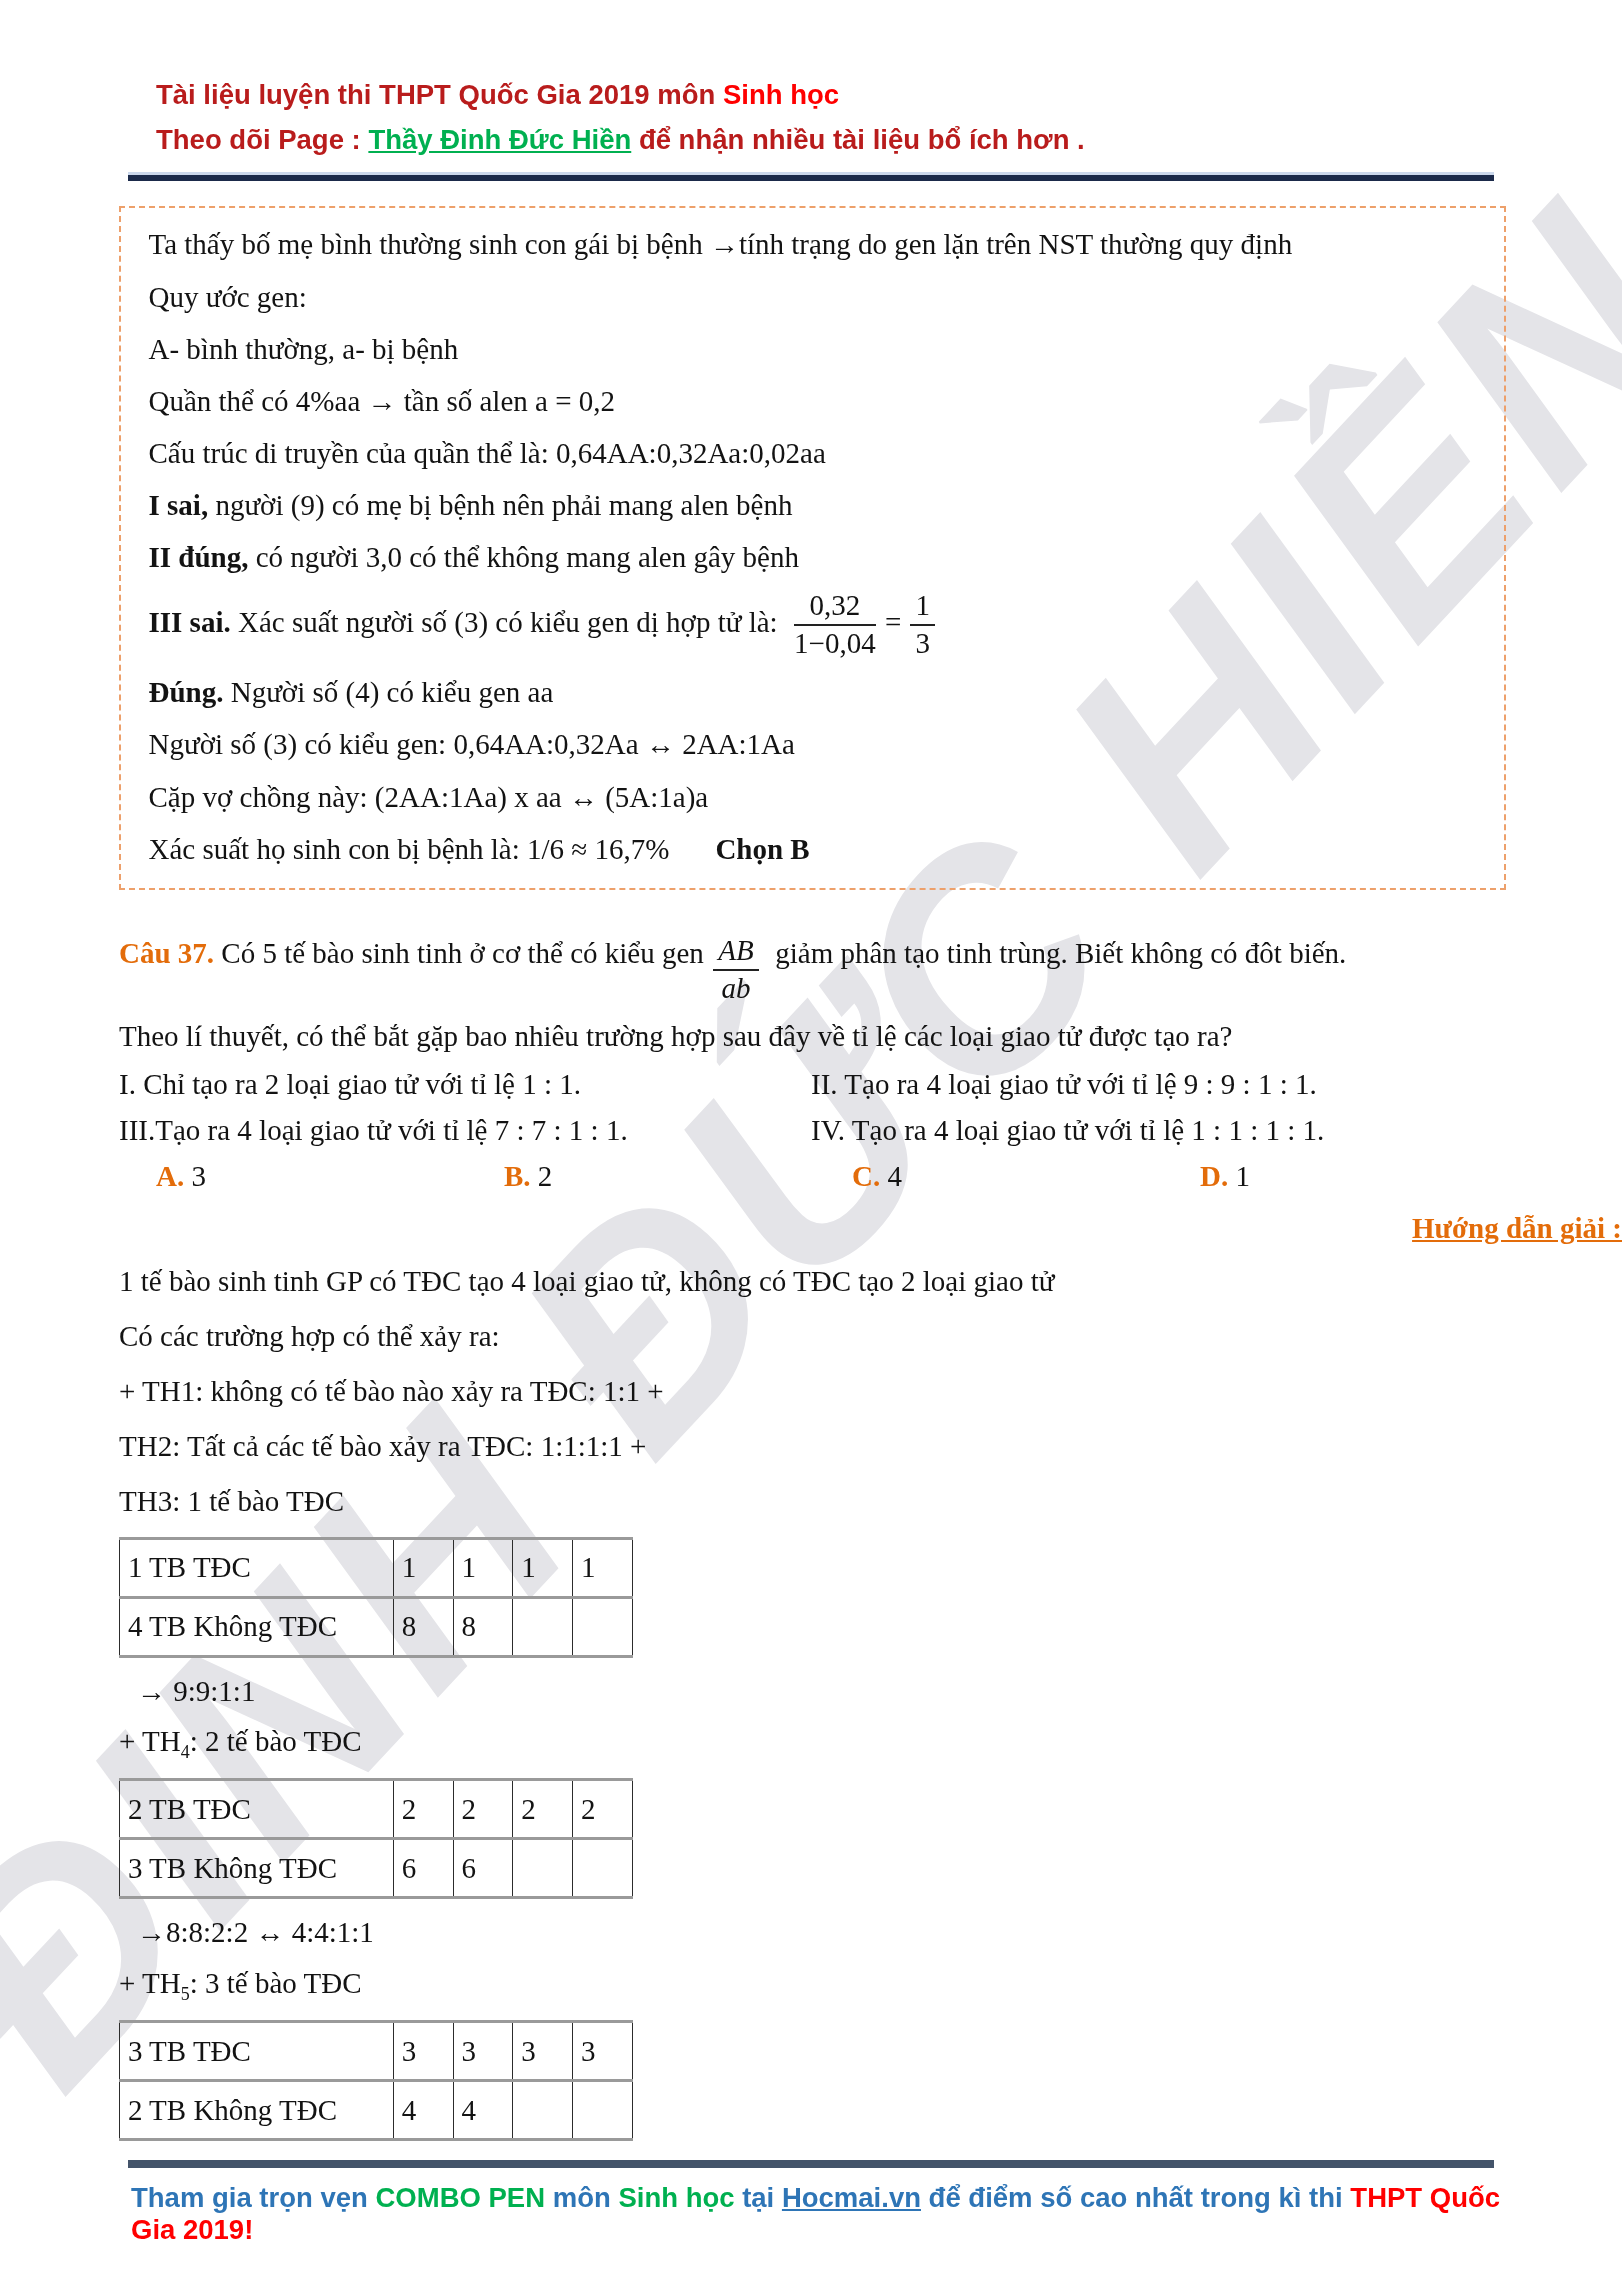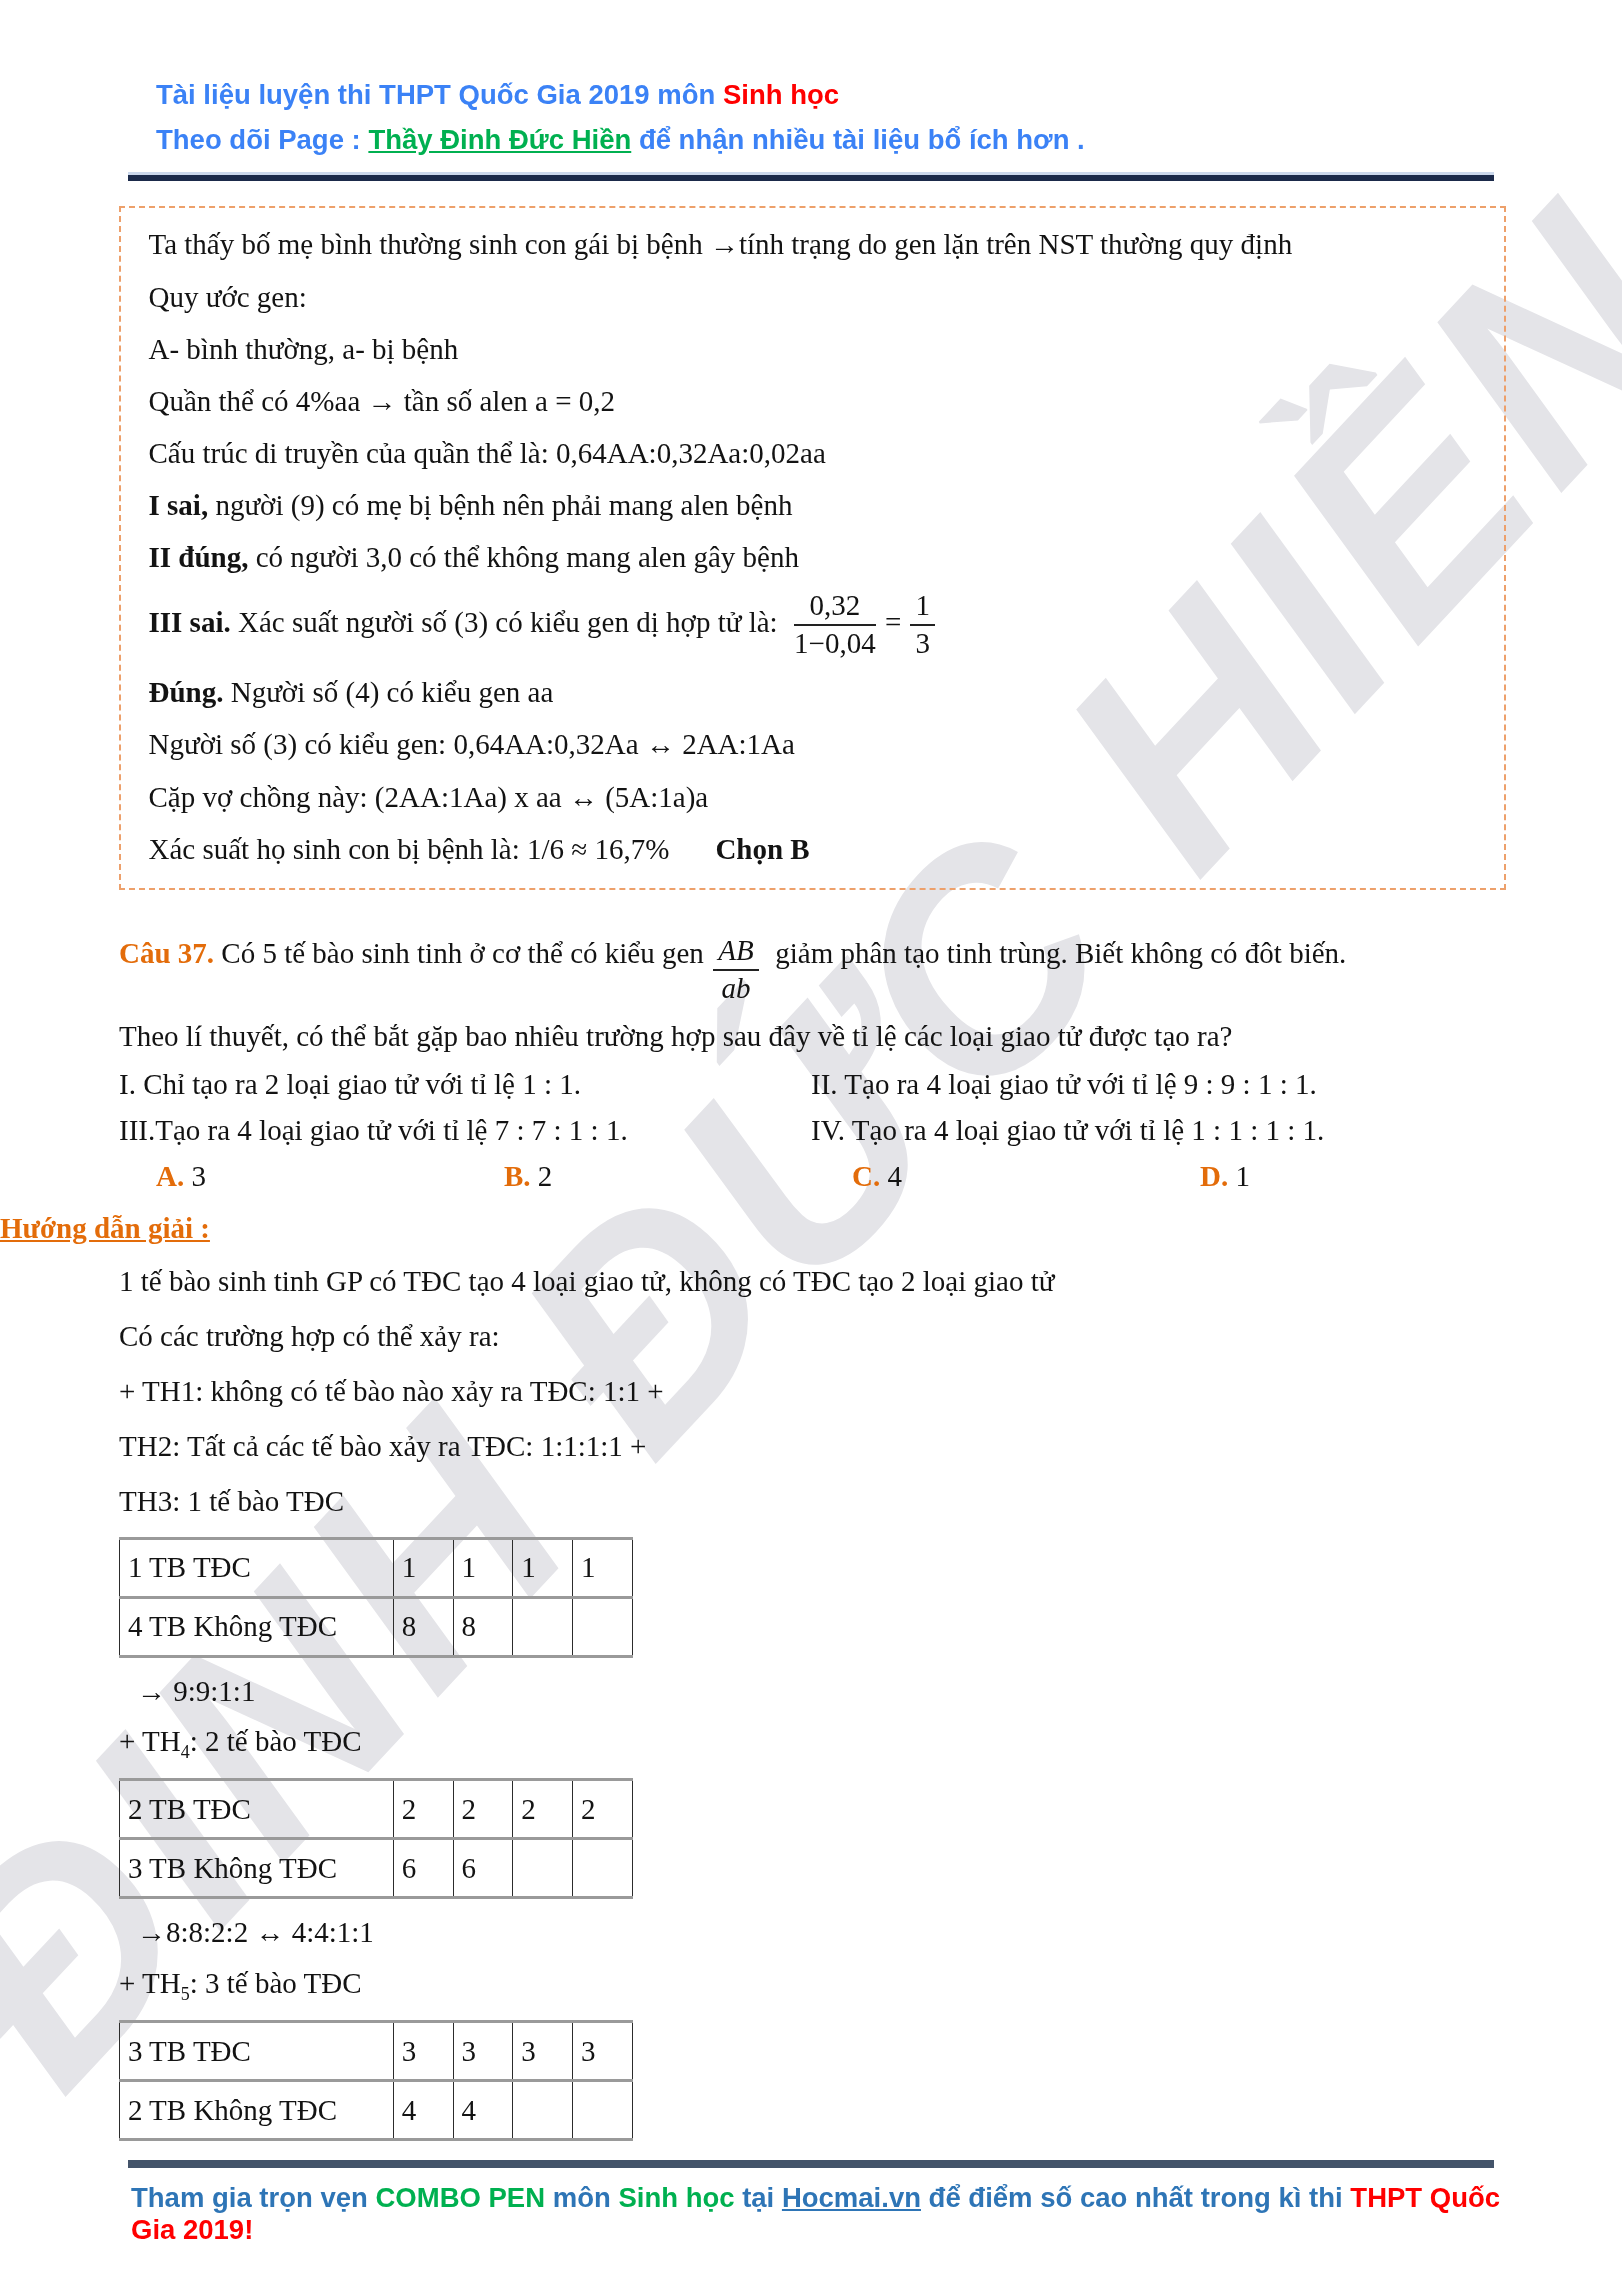--- a/index.html
+++ b/index.html
@@ -10,21 +10,21 @@
         font-size:301px;letter-spacing:9.2px;color:#e4e4e8;white-space:nowrap;z-index:0;}
   .content{position:relative;z-index:1;}
 
   
   .header{padding:79px 131px 0 156px;font-family:"Liberation Sans","DejaVu Sans",sans-serif;
         font-weight:bold;font-size:27.5px;color:#1F3864;}
   .header p{margin:0 0 13px;}
   .c-red{color:#FF0000;}
   .c-green{color:#00B050;text-align:right;}
   .c-blue{color:#2E75B6;}
-  .c-navy{color:#3b82f6;}
+  .c-navy{color:#b91c1c;}
   .u{text-decoration:underline;}
   .rule{margin:15.7px 128px 0;}
   .rule .light{height:3.3px;background:#CBD8EC;}
   .rule .dark{height:6.5px;background:#1B2A4A;}
 
   
   .solution-box{margin:25px 116px 0 119px;border:2px dashed #EDA06B;padding:17px 26px 6.5px 27.5px;
         font-size:29px;line-height:1.35;}
   .solution-box p{margin:0 0 13px;}
   .b{font-weight:bold;}
@@ -40,21 +40,21 @@
   .question{margin:17px 119px 0;font-size:29px;line-height:1.35;}
   .question p{margin:0 0 11.8px;}
   .orange{color:#E36C0A;}
   .opt-row{display:flex;margin:0 119px 13px;font-size:29px;}
   .opt-row .opt-left{width:50%;}
   .opt-row .opt-right{width:50%;}
   .answers{display:flex;margin:5.2px 119px 0;font-size:29px;gap:45px;}
   .answers .ans{flex:1;}
   .answers .ans:first-child{padding-left:37px;}
 
-  .guide-head{margin:19.6px 0 17px;text-align:left;font-size:29px;font-weight:bold;
+  .guide-head{margin:19.6px 0 17px;text-align:right;font-size:29px;font-weight:bold;
         color:#E36C0A;text-decoration:underline;}
   .guide{margin:0 119px;font-size:29px;line-height:1.35;}
   .guide p{margin:0 0 15.7px;}
   sub{font-size:62%;}
 
   table.ratio{border-collapse:collapse;margin:3.9px 0 17px 119px;font-size:29px;}
   table.ratio td{border-left:1.3px solid #2c2c2c;border-right:1.3px solid #2c2c2c;
         border-top:3.9px solid #9a9a9a;border-bottom:3.9px solid #9a9a9a;
         height:56px;padding:0 7.9px;vertical-align:middle;}
   td.lbl{width:257px;}

